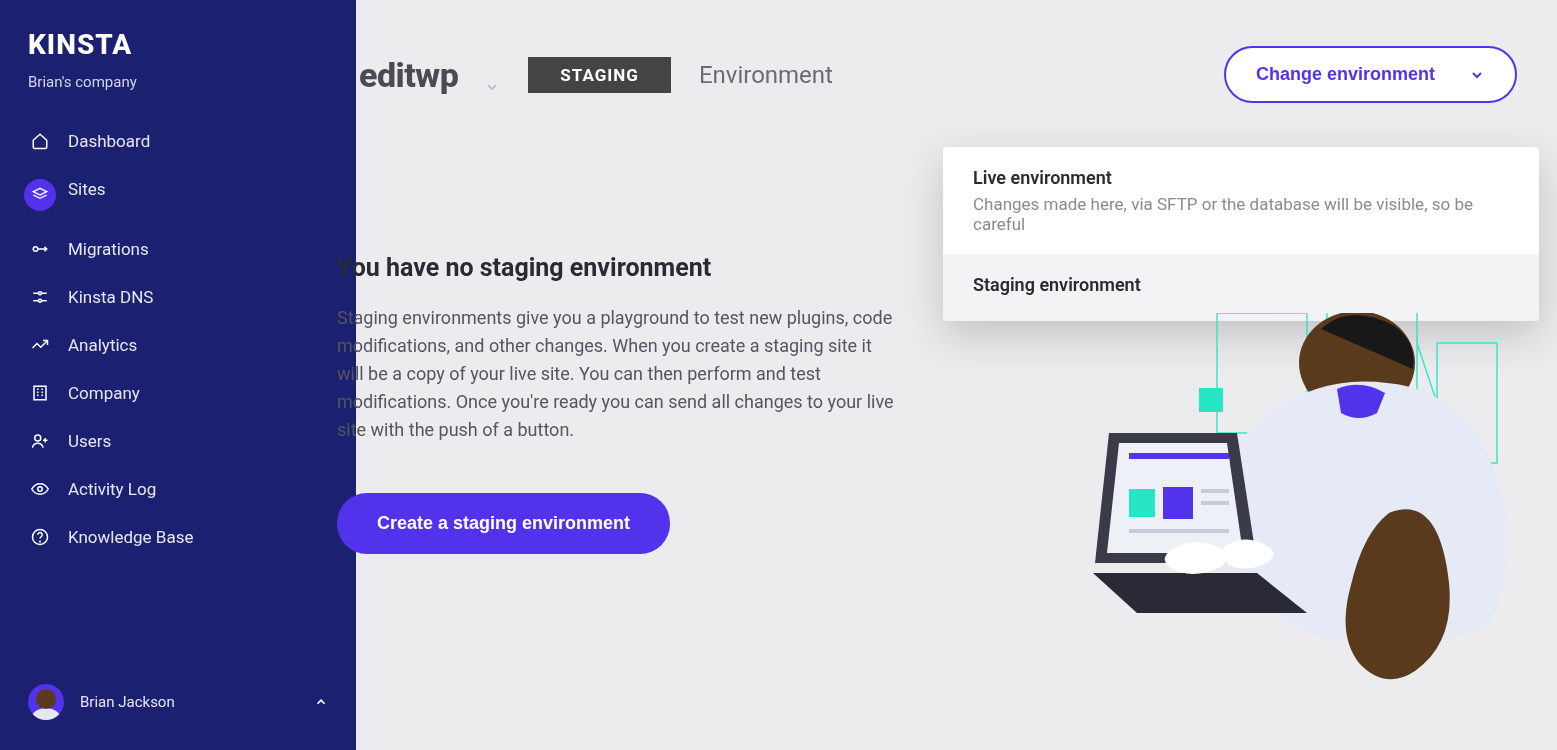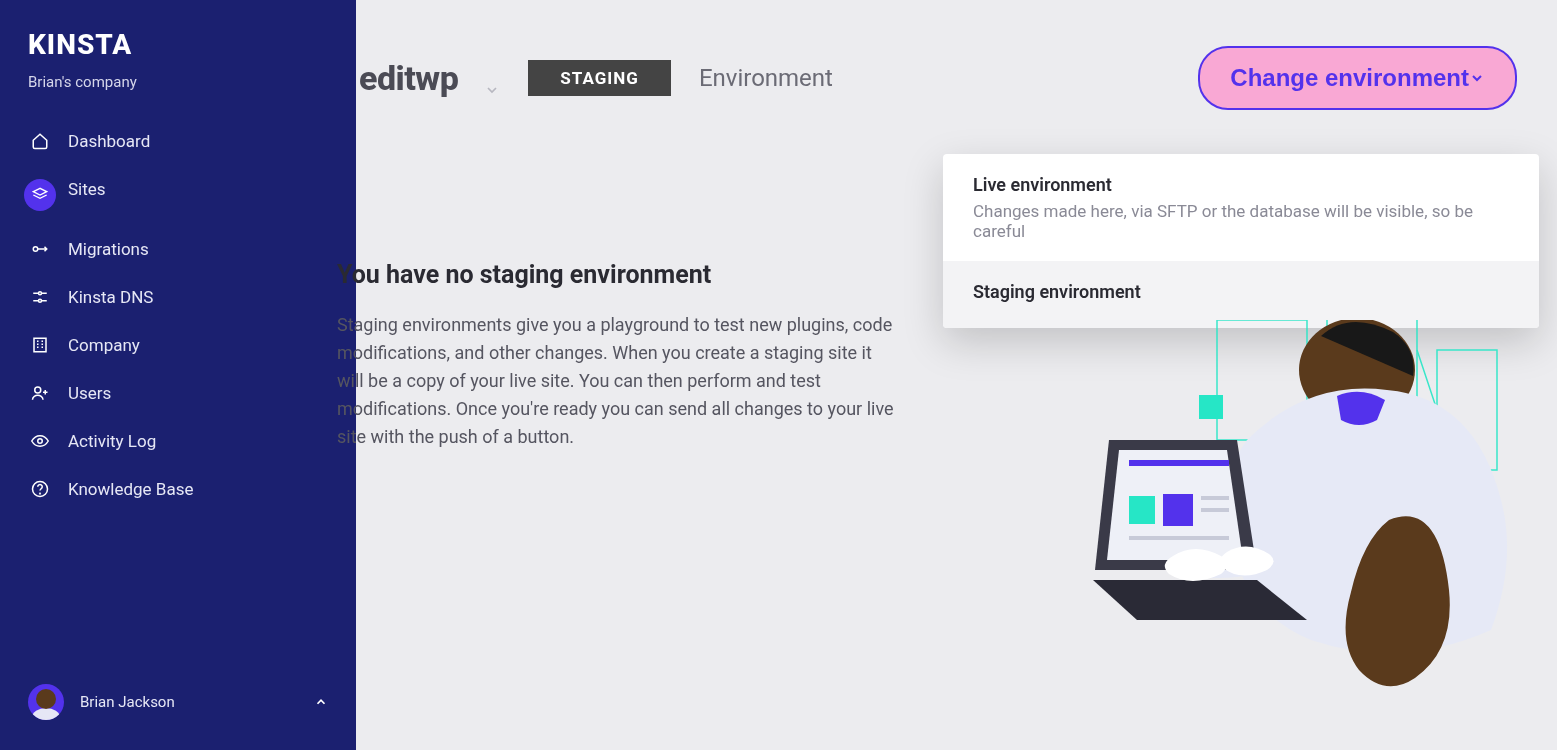--- a/index.html
+++ b/index.html
@@ -58,23 +58,23 @@
   .site-name{font-size:34px;font-weight:800;color:#4b4b55;letter-spacing:-0.5px;}
   .chev-sm{color:#b7b7c0;}
   .env-badge{
     background:#444;color:#fff;font-weight:700;font-size:17px;
     padding:8px 32px;letter-spacing:1px;
   }
   .env-label{font-size:24px;color:var(--text-grey);}
   .change-env{
     margin-left:auto;
     border:2px solid var(--accent);color:var(--accent);
-    background:#f9a8d4;border-radius:30px;
-    padding:16px 30px;font-size:24px;font-weight:600;
-    display:flex;align-items:center;cursor:pointer;
+    background:#ffffff;border-radius:30px;
+    padding:16px 30px;font-size:18px;font-weight:600;
+    display:flex;align-items:center;gap:34px;cursor:pointer;
   }
   
   .content{padding:150px 0 0 0;position:relative;}
   .intro{max-width:560px;margin-left:40px;}
   .intro h2{font-size:25px;font-weight:700;color:var(--text-dark);margin-bottom:22px;}
   .intro p{font-size:18px;line-height:1.55;color:#555560;}
   .btn-primary{
     margin-top:50px;background:var(--accent);color:#fff;border:none;
     padding:20px 40px;border-radius:30px;font-size:18px;font-weight:600;cursor:pointer;
   }
@@ -143,20 +143,29 @@
       <span class="ic">
         <svg width="18" height="18" viewBox="0 0 24 24" fill="none" stroke="#fff" stroke-width="2">
             <path d="M3 7h7M14 7h7M3 17h7M14 17h7"></path>
             <circle cx="12" cy="7" r="2"></circle>
             <circle cx="12" cy="17" r="2"></circle>
           </svg>
       </span>
       <span>Kinsta DNS</span>
     </div>
 
+    <div class="nav-item">
+      <span class="ic">
+        <svg width="18" height="18" viewBox="0 0 24 24" fill="none" stroke="#fff" stroke-width="2">
+            <polyline points="2 16 8 10 13 15 22 6"></polyline>
+            <polyline points="16 6 22 6 22 12"></polyline>
+          </svg>
+      </span>
+      <span>Analytics</span>
+    </div>
 
     <div class="nav-item">
       <span class="ic">
         <svg width="18" height="18" viewBox="0 0 24 24" fill="none" stroke="#fff" stroke-width="2">
             <rect x="4" y="3" width="16" height="18"></rect>
             <path d="M8 7h2M14 7h2M8 11h2M14 11h2M8 15h2M14 15h2"></path>
           </svg>
       </span>
       <span>Company</span>
     </div>
@@ -224,20 +233,21 @@
             <polyline points="6 9 12 15 18 9"></polyline>
           </svg>
       </span>
     </button>
   </div>
 
   <div class="content">
     <div class="intro">
       <h2>You have no staging environment</h2>
       <p>Staging environments give you a playground to test new plugins, code modifications, and other changes. When you create a staging site it will be a copy of your live site. You can then perform and test modifications. Once you're ready you can send all changes to your live site with the push of a button.</p>
+      <button class="btn-primary">Create a staging environment</button>
     </div>
 
     <div class="arrow">
       <div class="arrow-line"></div>
         <div class="arrow-head"></div>
     </div>
 
     <div class="dropdown">
       <div class="dd-item">
         <div class="dd-title">Live environment</div>

